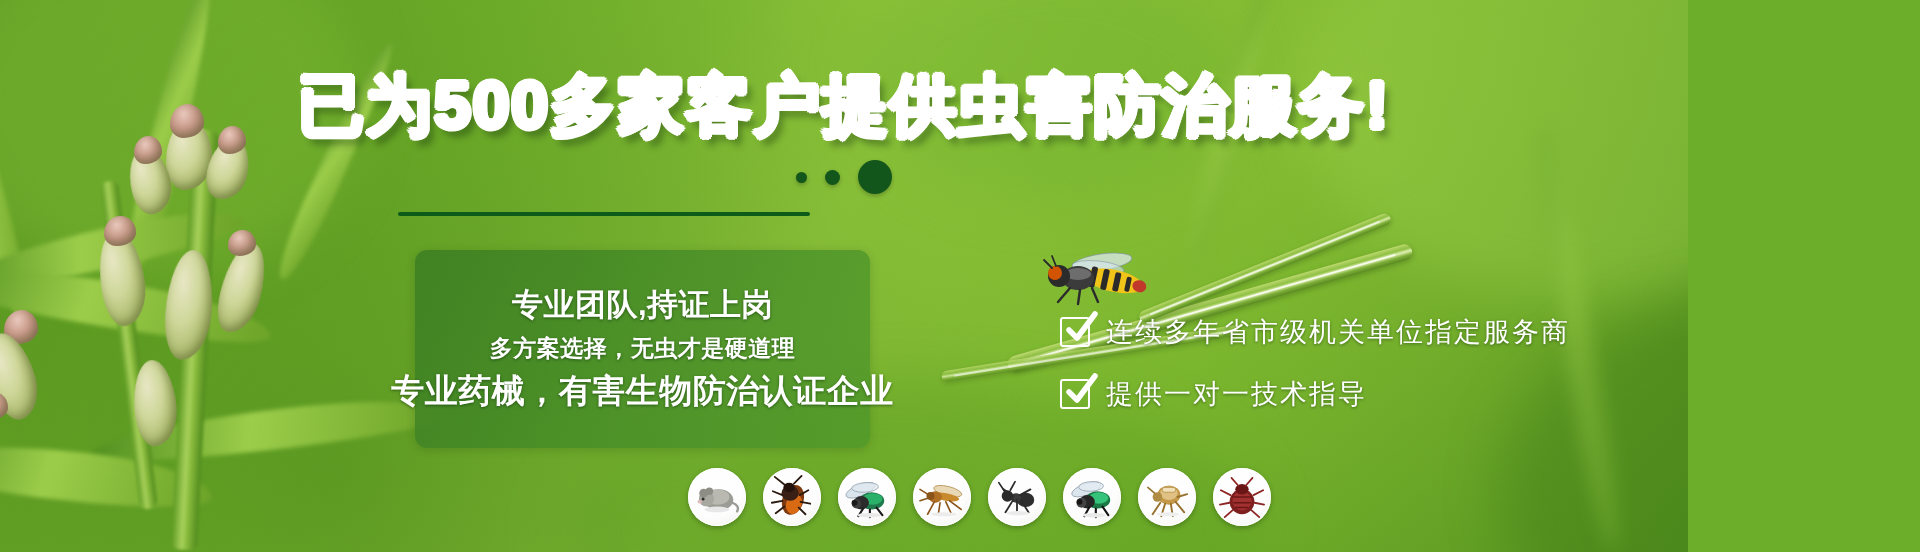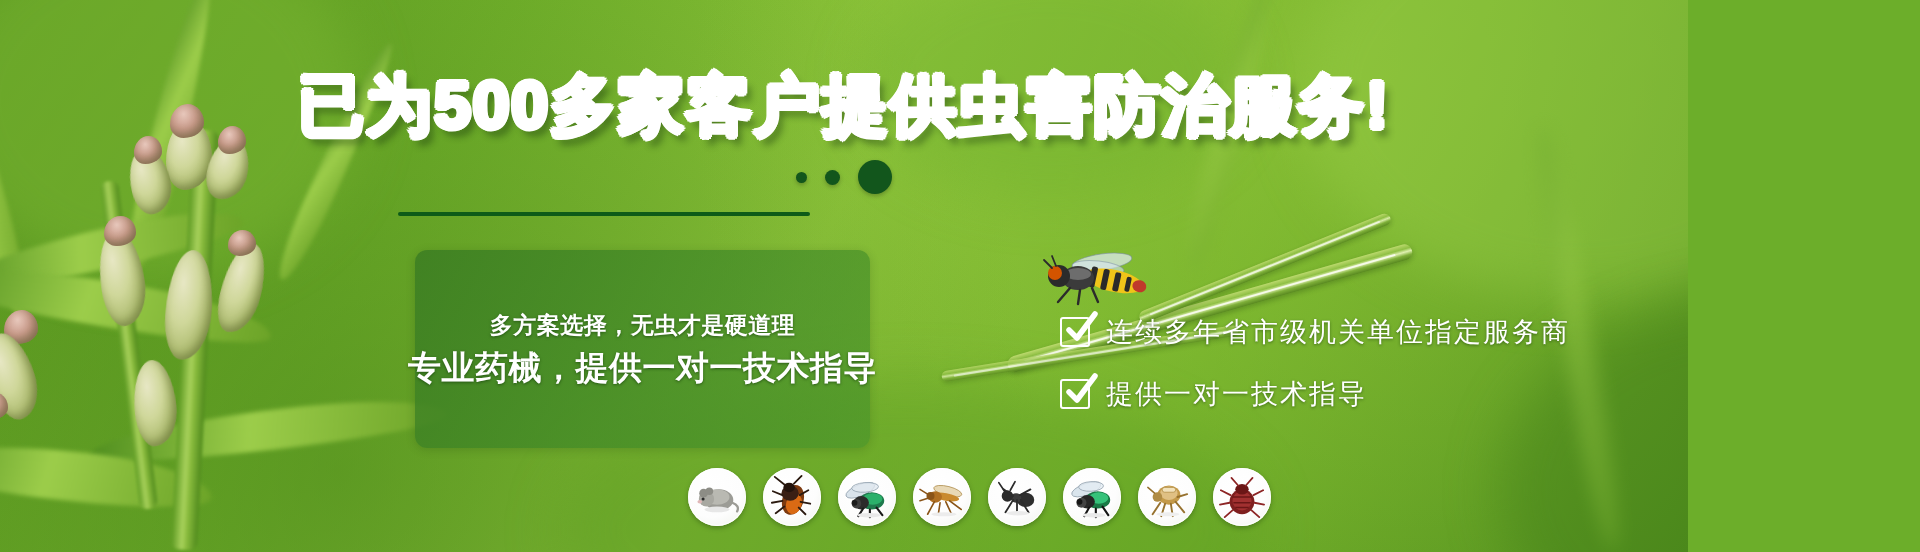--- a/index.html
+++ b/index.html
@@ -237,22 +237,23 @@
 
   <div id="dots">
     <span class="d s1"></span>
     <span class="d s2"></span>
     <span class="d big"></span>
   </div>
 
   <div id="rule"></div>
 
   <div id="panel">
+    <div class="ln l1">专业团队,持证上岗</div>
     <div class="ln l2">多方案选择，无虫才是硬道理</div>
-    <div class="ln l3">专业药械，提供一对一技术指导</div>
+    <div class="ln l3">专业药械，有害生物防治认证企业</div>
   </div>
 
   <div id="bullets">
     <div class="row">
       <span class="cbx">
         <svg viewBox="0 0 36 36">
             <path d="M5 19 L13 27 L31 3" stroke="#ffffff" stroke-width="5.5" fill="none" stroke-linecap="round" stroke-linejoin="round"></path>
           </svg>
       </span>
       <span class="txt">连续多年省市级机关单位指定服务商</span>

